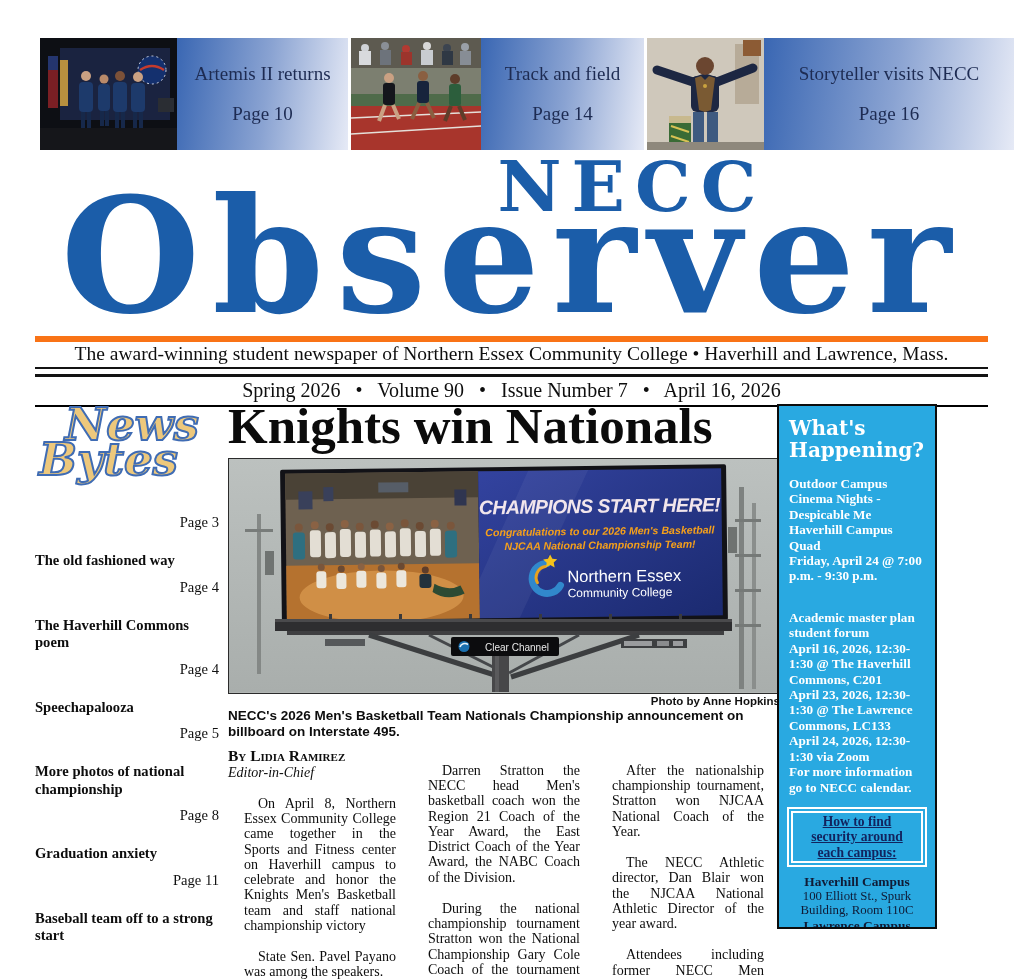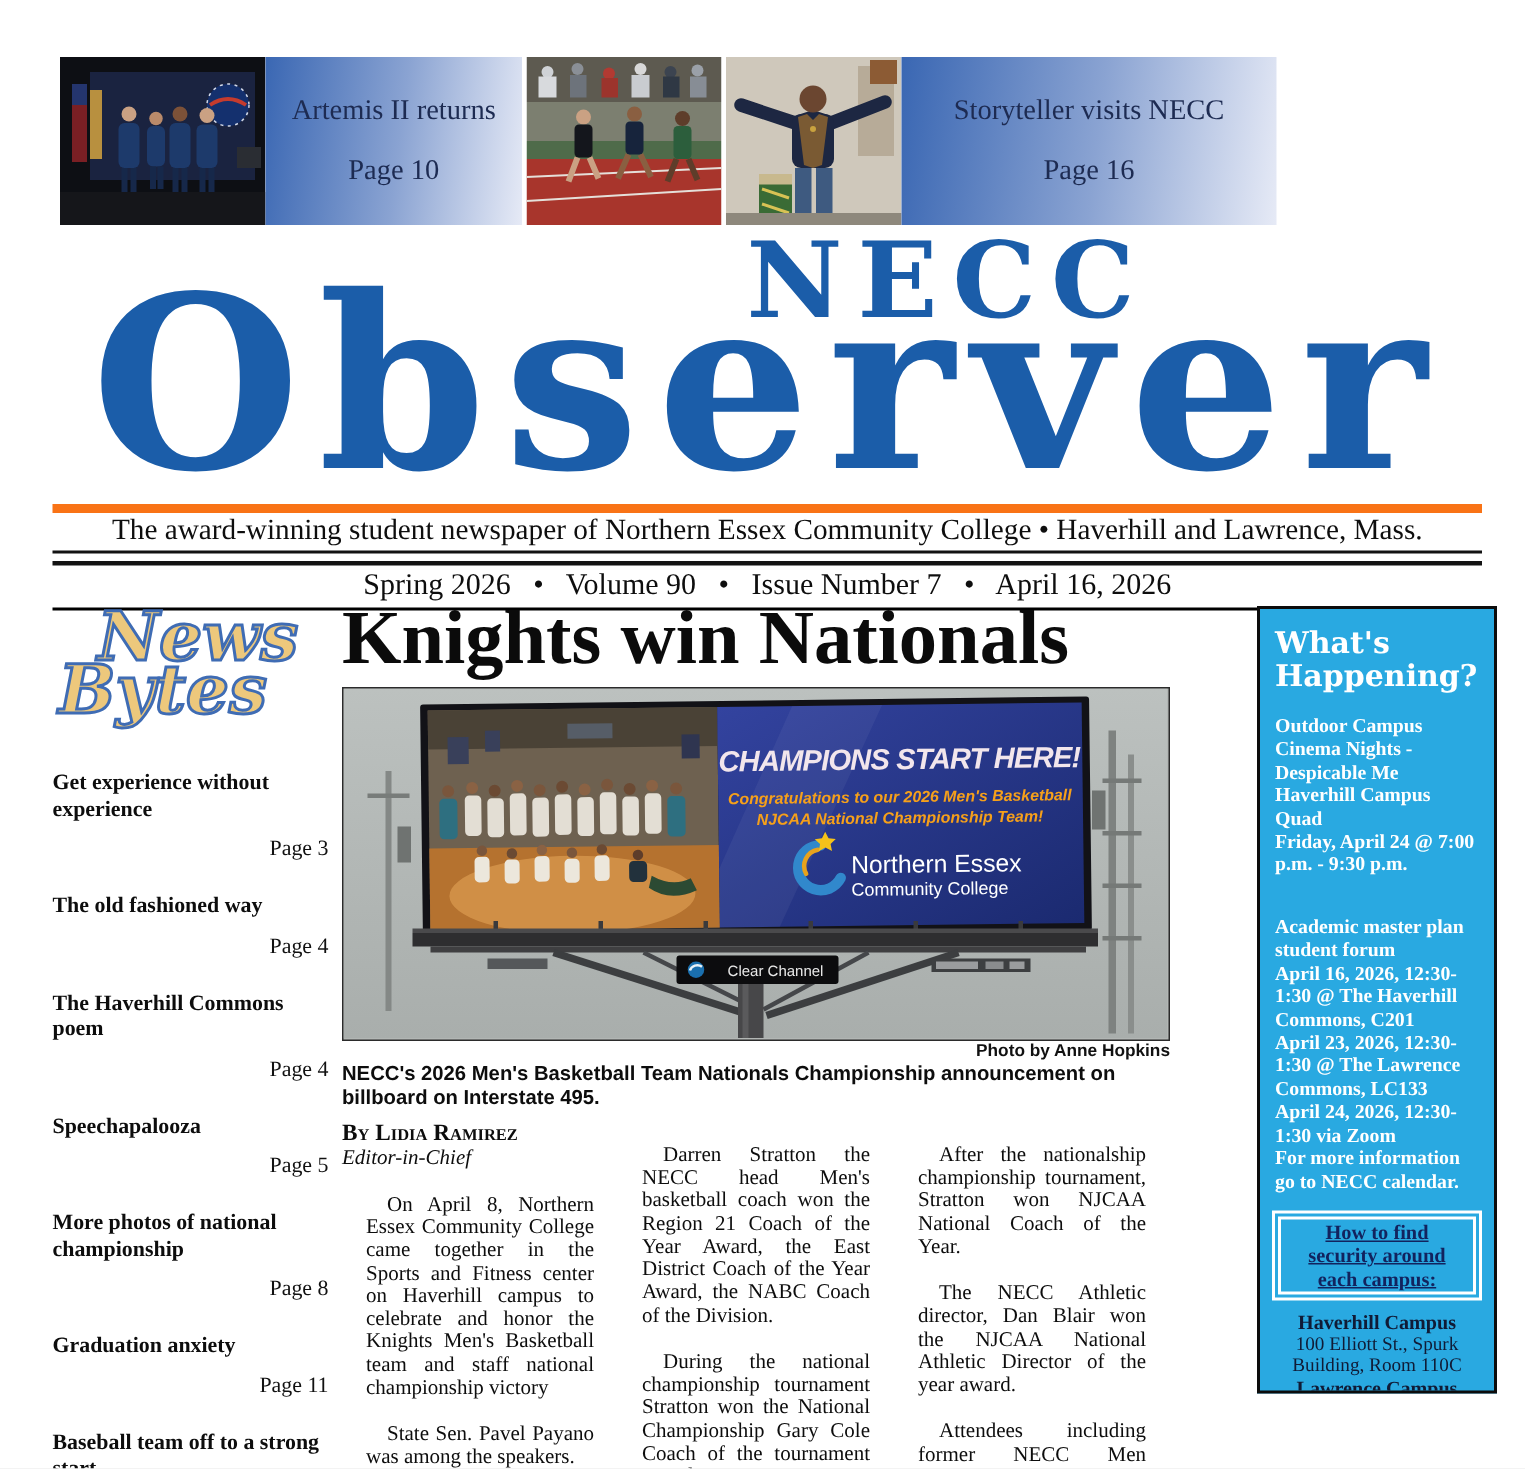--- a/index.html
+++ b/index.html
@@ -70,21 +70,21 @@
   .caption { font-family:"Liberation Sans", sans-serif; font-weight:bold; font-size:13.5px; line-height:1.18; margin-top:0px; color:#0d0d0d; }
   .article { margin-top:7px; display:flex; gap:0;justify-content:center; }
   .col { flex:1; font-size:14px; line-height:1.09; text-align:justify; color:#0d0d0d; }
   .byline { font-weight:bold; font-variant:small-caps; font-size:15.5px; line-height:1.15; }
   .byline-role { font-style:italic; font-size:14px; margin-bottom:3px; }
   .col p { text-indent:14px; margin:16px; }
   .continued { text-align:right; font-style:italic; font-size:15px; margin-top:16px; }
 
   
   .happening {
-    position:absolute; top:404px; left:838px; width:160px; height:525px;
+    position:absolute; top:404px; left:777px; width:160px; height:525px;
     background:#29a9e1; border:2.5px solid #0c0c0c; padding:9px 8px; overflow:hidden;
   }
   .wh-heading { font-family:"DejaVu Serif", serif; font-weight:bold; font-size:20px; line-height:1.12; color:#fff; margin:2px 0 14px 2px; }
   .wh-event { color:#fff; font-weight:bold; font-size:13.2px; line-height:1.17; margin-left:2px; }
   .wh-e1 { margin-bottom:26px; }
   .wh-e2 { margin-bottom:12px; }
   .security-box { border:6px double #fff; padding:1px 14px; text-align:center; }
   .security-text { font-weight:bold; font-size:13.6px; line-height:1.12; color:#12235e; text-decoration:underline; }
   .contact { margin-top:7px; text-align:center; color:#101b36; font-size:12.8px; line-height:1.13; }
   .contact .c-name { font-weight:bold; font-size:13.4px; }
@@ -174,20 +174,24 @@
               <rect x="66" y="43" width="12" height="22" rx="3" fill="#17243c"></rect>
               <path d="M68 65 l-7 16 M76 65 l7 15" stroke="#8a5f41" stroke-width="4"></path>
             </g>
           <g>
               <circle cx="104" cy="41" r="5" fill="#5e3d2a"></circle>
               <rect x="98" y="46" width="12" height="22" rx="3" fill="#2c5e3c"></rect>
               <path d="M100 68 l-6 15 M108 68 l6 14" stroke="#5e3d2a" stroke-width="4"></path>
             </g>
         </g>
       </svg>
+      <div class="teaser-box" style="width:163px">
+        <div class="teaser-title">Track and field</div>
+        <div class="teaser-page">Page 14</div>
+      </div>
     </div>
 
     <div class="teaser-pair">
       <svg class="teaser-photo" width="117" height="112" viewBox="0 0 117 112">
         <rect width="117" height="112" fill="#cfc8bb"></rect>
         <rect x="88" y="6" width="24" height="60" fill="#b7ab98"></rect>
         <rect x="96" y="2" width="18" height="16" fill="#8c5b34"></rect>
         <g>
           <path d="M10 32 L46 44 L58 40 L70 44 L106 30" stroke="#1d2742" stroke-width="9" fill="none" stroke-linecap="round"></path>
           <circle cx="58" cy="28" r="9" fill="#6b4630"></circle>
@@ -221,21 +225,20 @@
     <div class="issue-line">Spring 2026   •   Volume 90   •   Issue Number 7   •   April 16, 2026</div>
   </div>
 
   <div class="news-bytes">
     <div class="nb-logo">
       <div class="nb-word nb-w1">News</div>
       <div class="nb-word nb-w2">Bytes</div>
     </div>
     <div class="nb-items">
       <div class="nb-item">
-        <div class="nb-title">Get experience without experience</div>
         <div class="nb-page">Page 3</div>
       </div>
       <div class="nb-item">
         <div class="nb-title">The old fashioned way</div>
         <div class="nb-page">Page 4</div>
       </div>
       <div class="nb-item">
         <div class="nb-title">The Haverhill Commons poem</div>
         <div class="nb-page">Page 4</div>
       </div>

